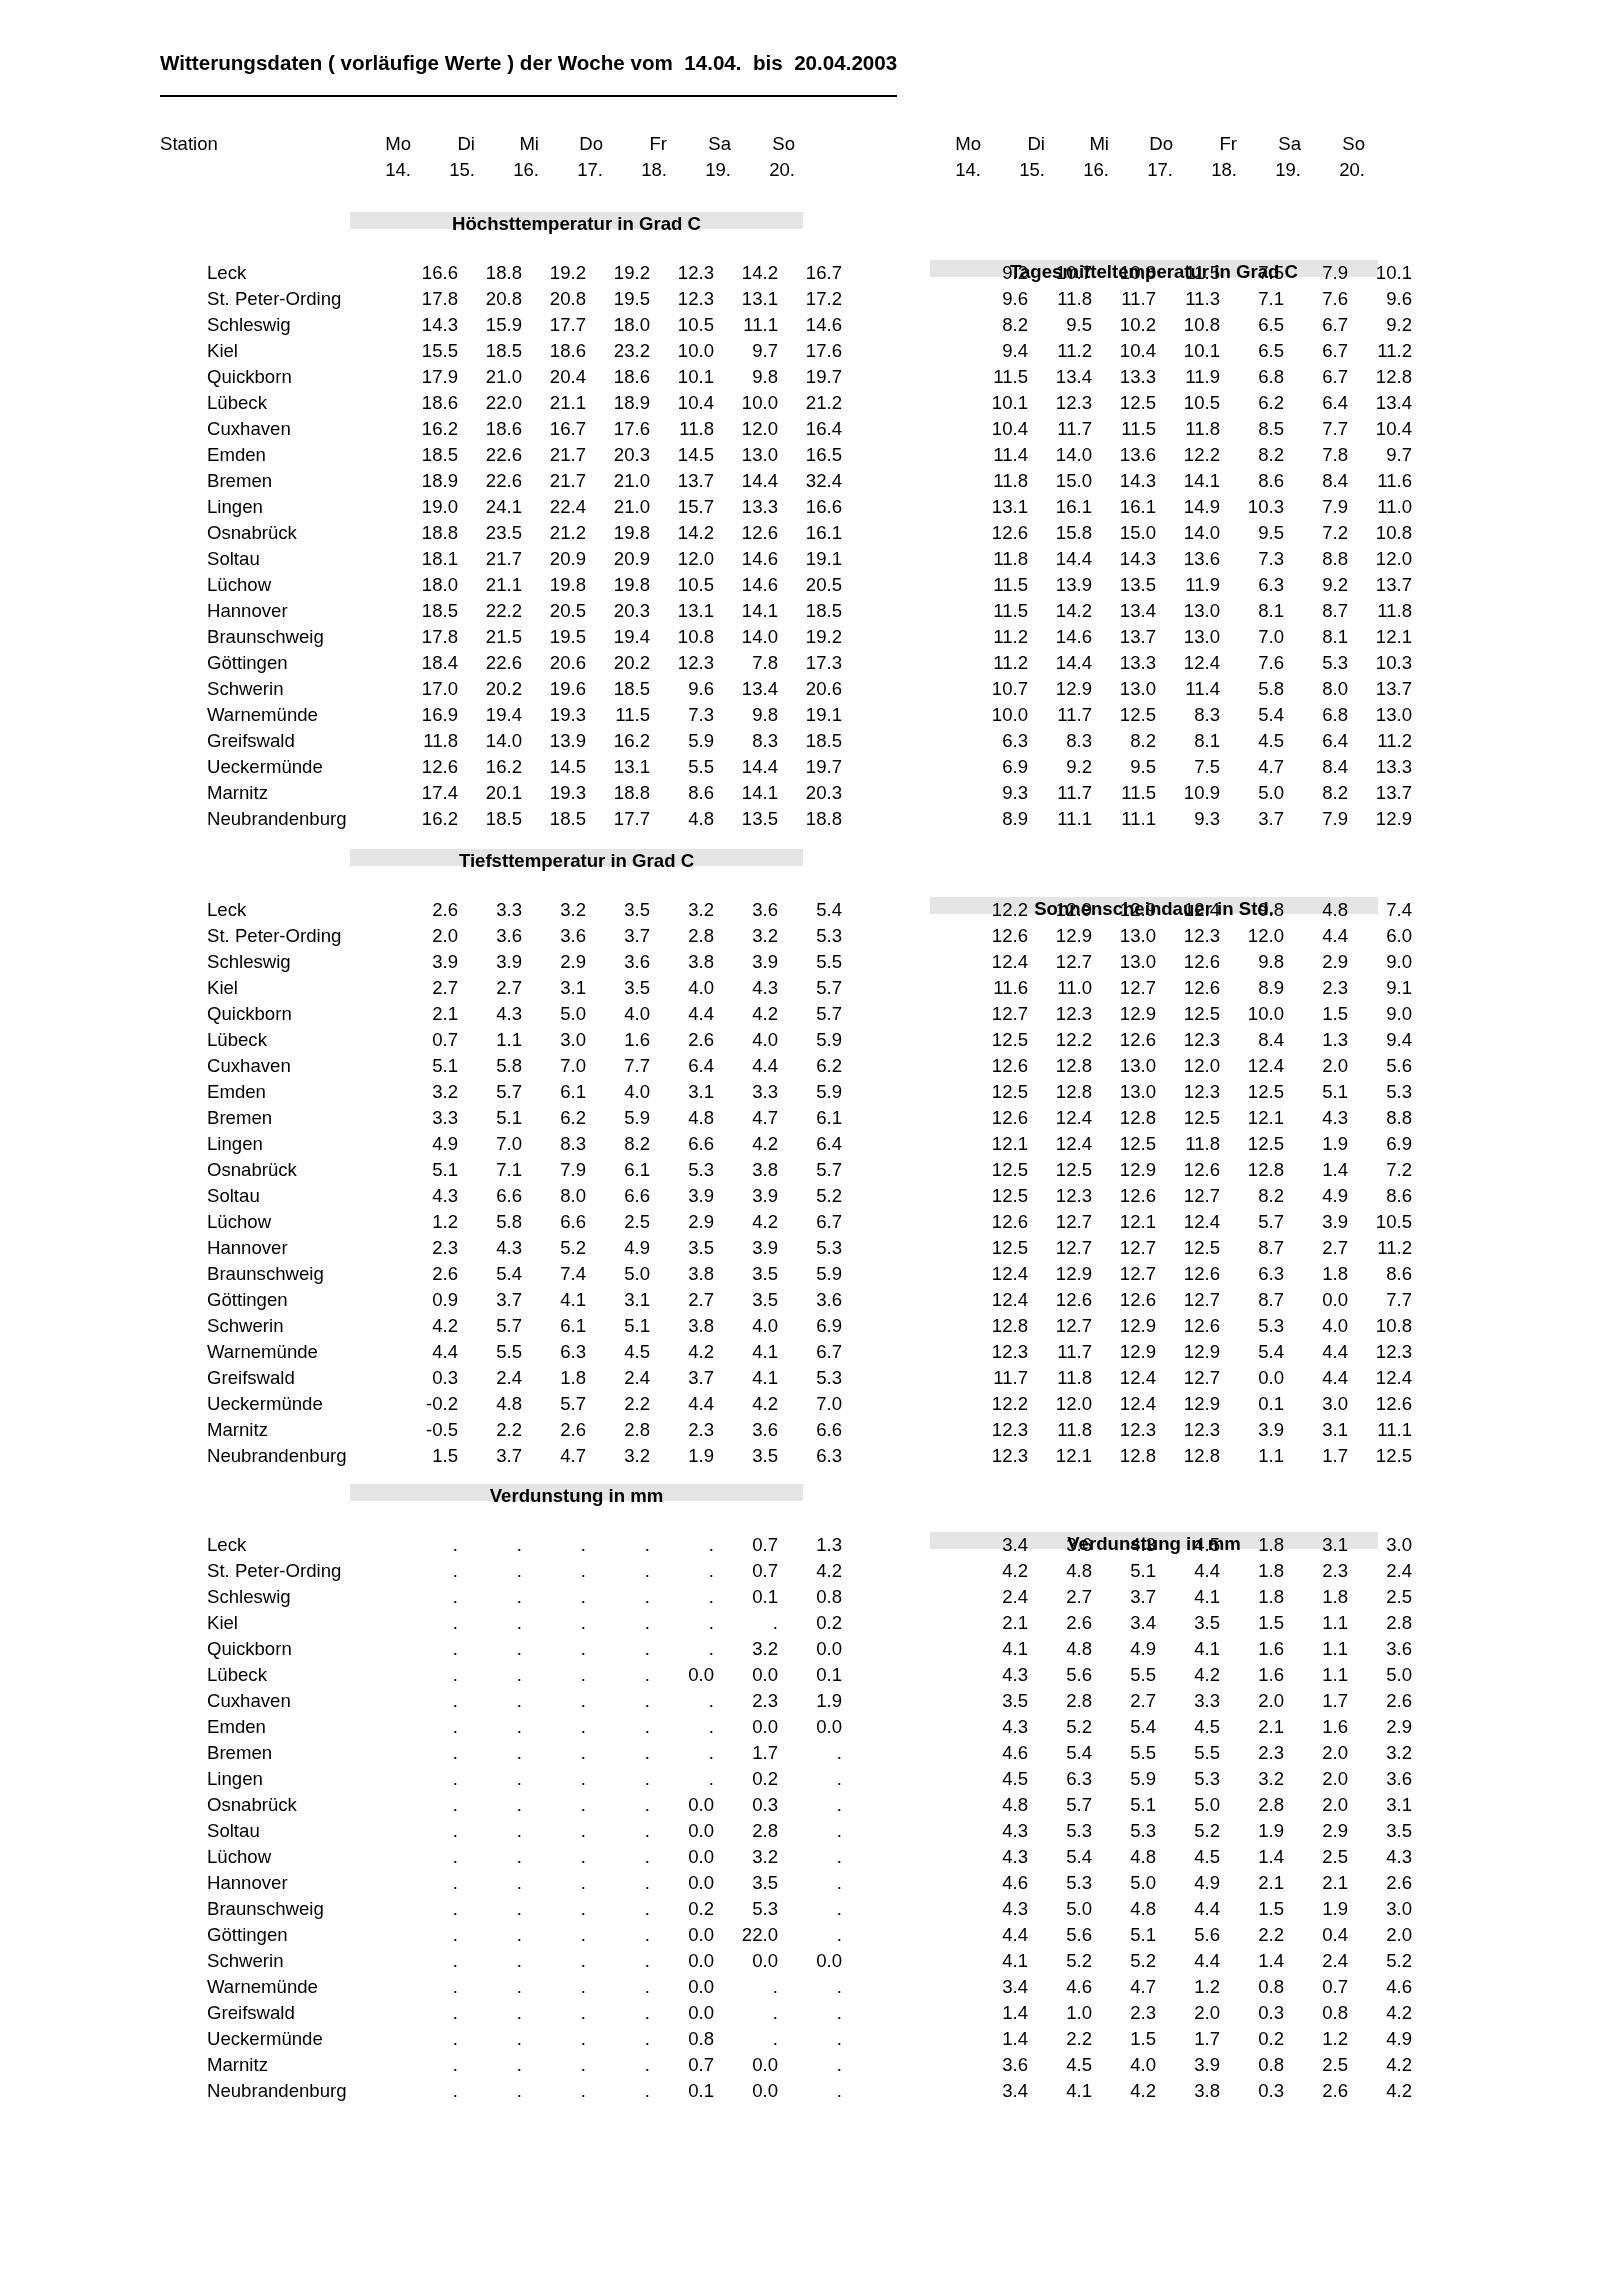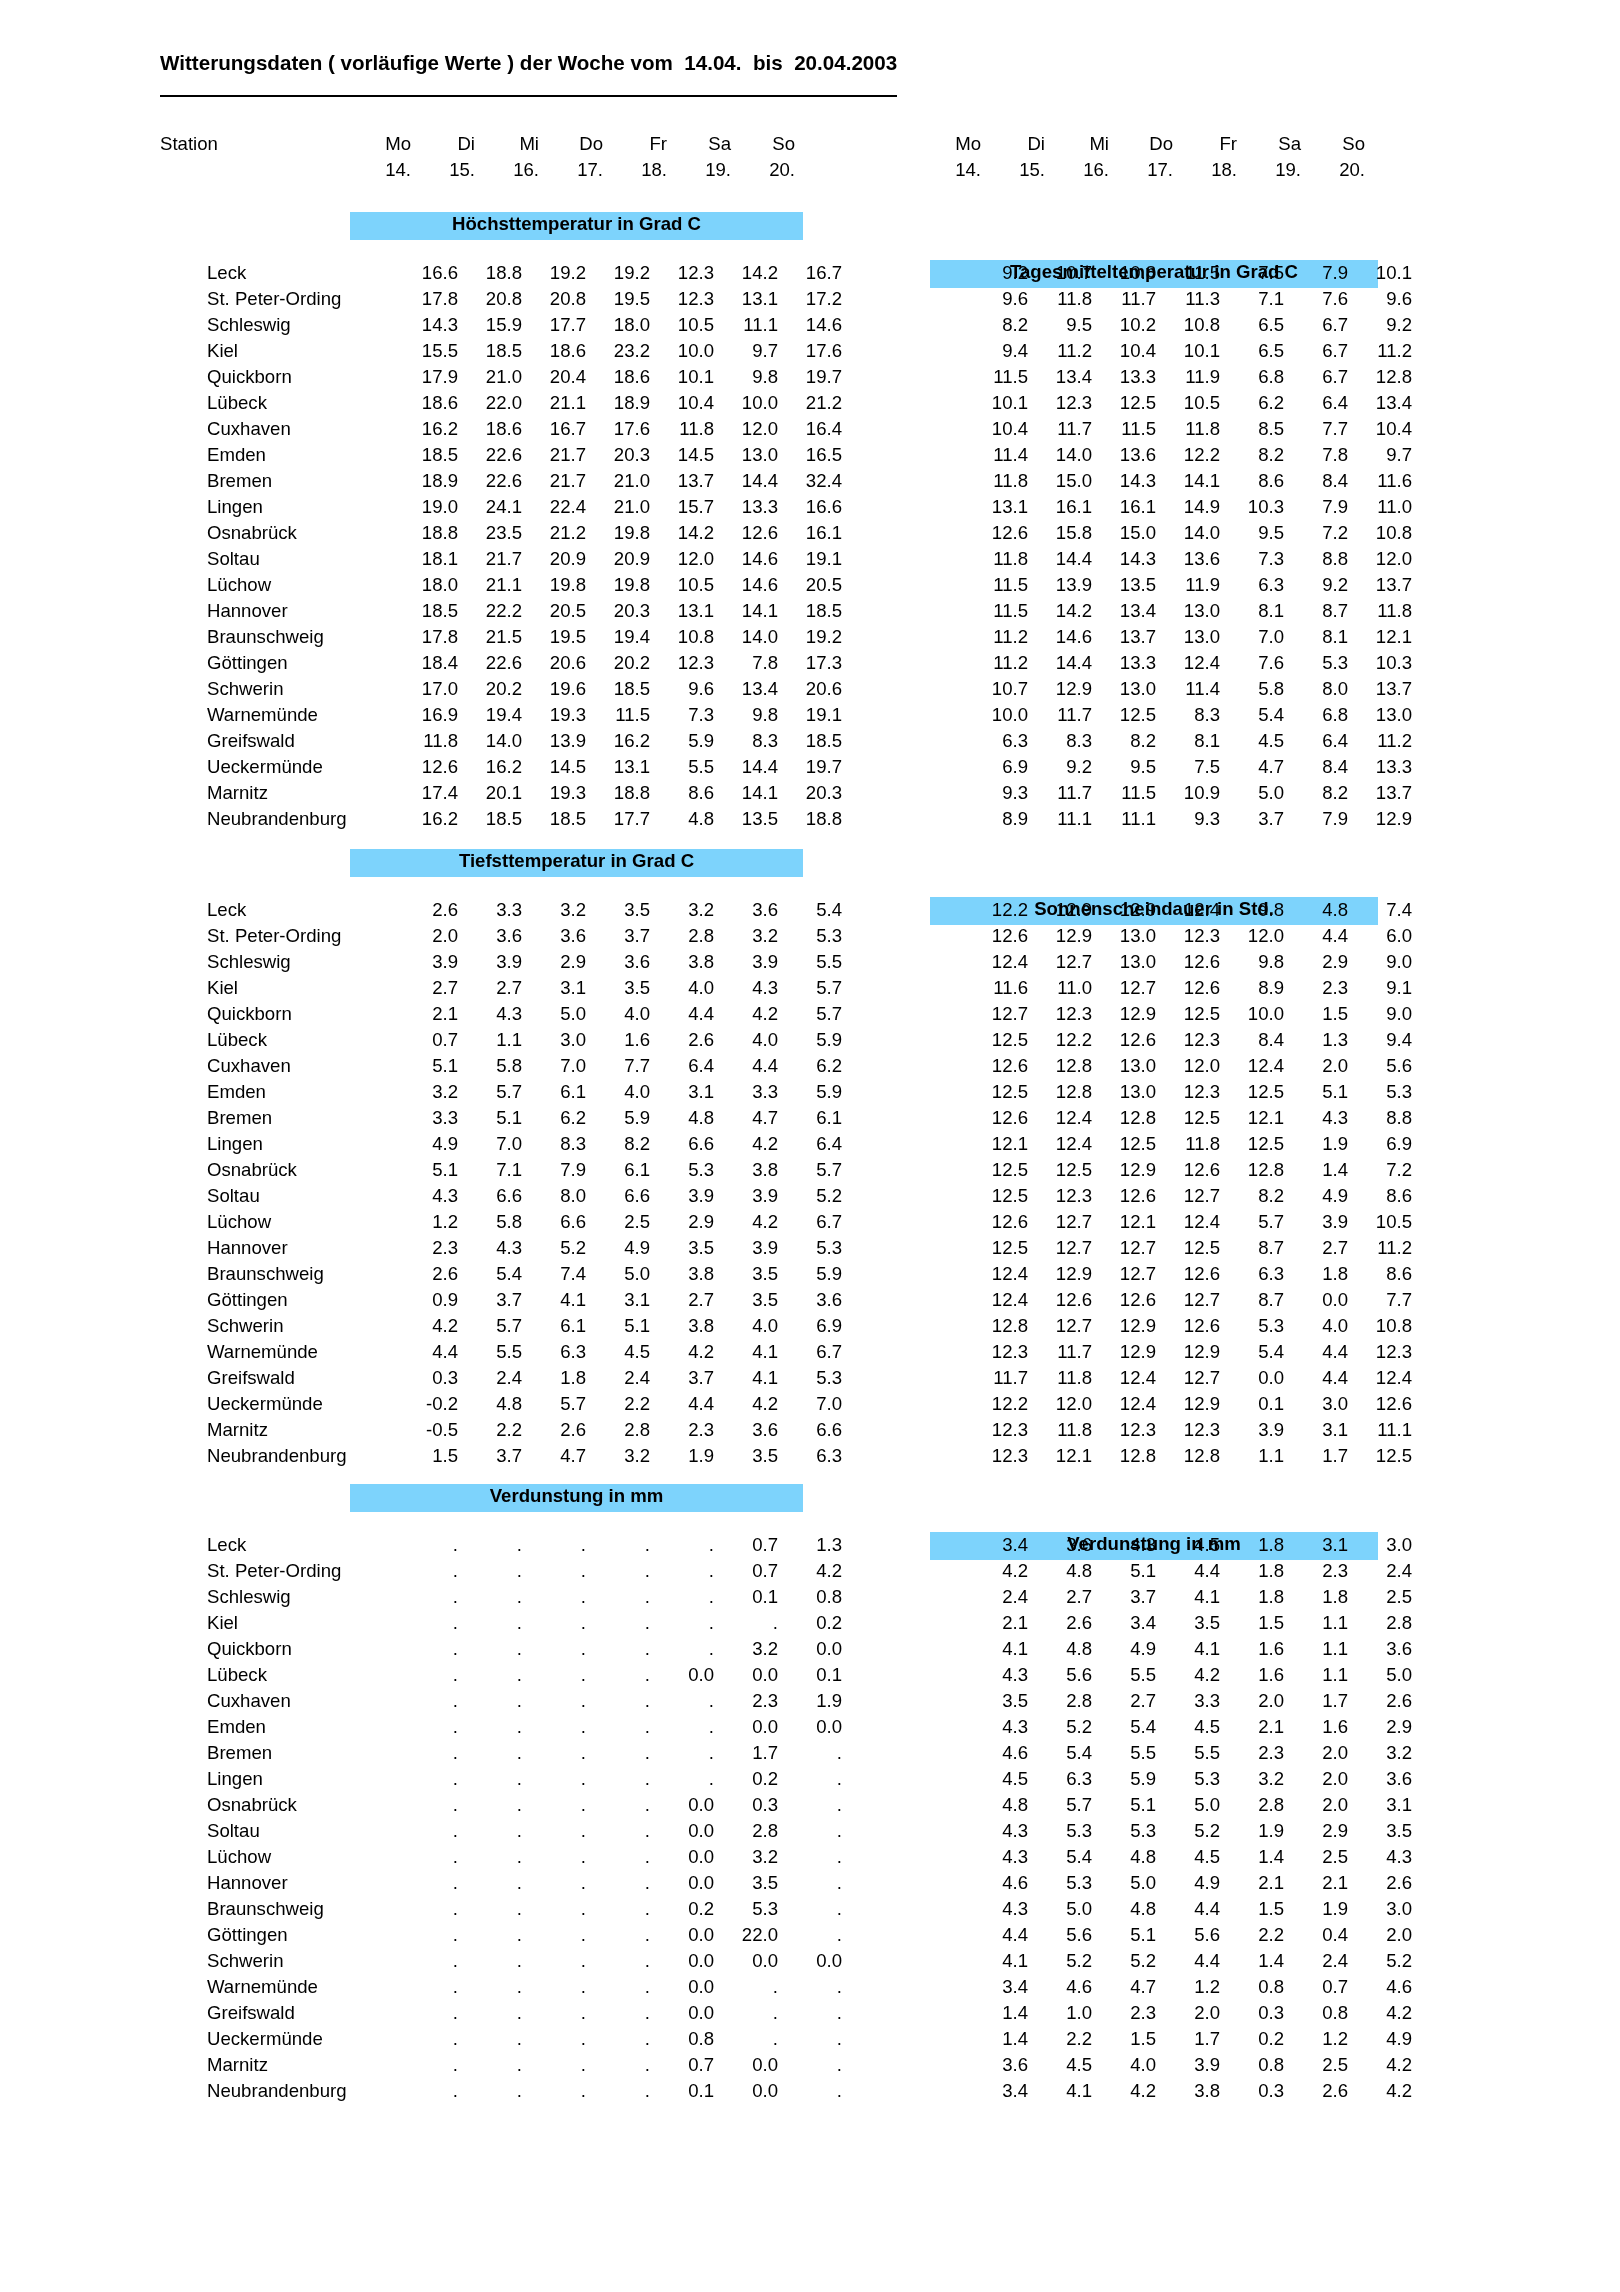--- a/index.html
+++ b/index.html
@@ -20,22 +20,22 @@
   }
   .cell-station{text-align:left;white-space:nowrap;}
   .cell-num{text-align:right;white-space:nowrap;}
   .cell-gap{}
   .hdr-block{position:absolute;top:131px;left:0;width:1620px;}
   .band{position:absolute;left:0;width:1620px;}
   #band1{top:212px;}
   #band2{top:849px;}
   #band3{top:1484px;}
   .secbar{
-    position:absolute;top:0;height:28px;line-height:24.5px;
-    background:#7dd3fc;text-align:center;font-weight:bold;font-size:18.6px;
+    position:absolute;top:0;height:17px;line-height:24.5px;
+    background:#e5e5e5;text-align:center;font-weight:bold;font-size:18.6px;
     white-space:nowrap;
   }
   .secbar-left{left:350px;width:453px;}
   .secbar-right{left:930px;width:448px;margin-top:48px;}
   .rows{position:absolute;top:48px;left:0;width:1620px;padding-left:47px;}
 </style>
 </head>
 <body>
 
 <div>

